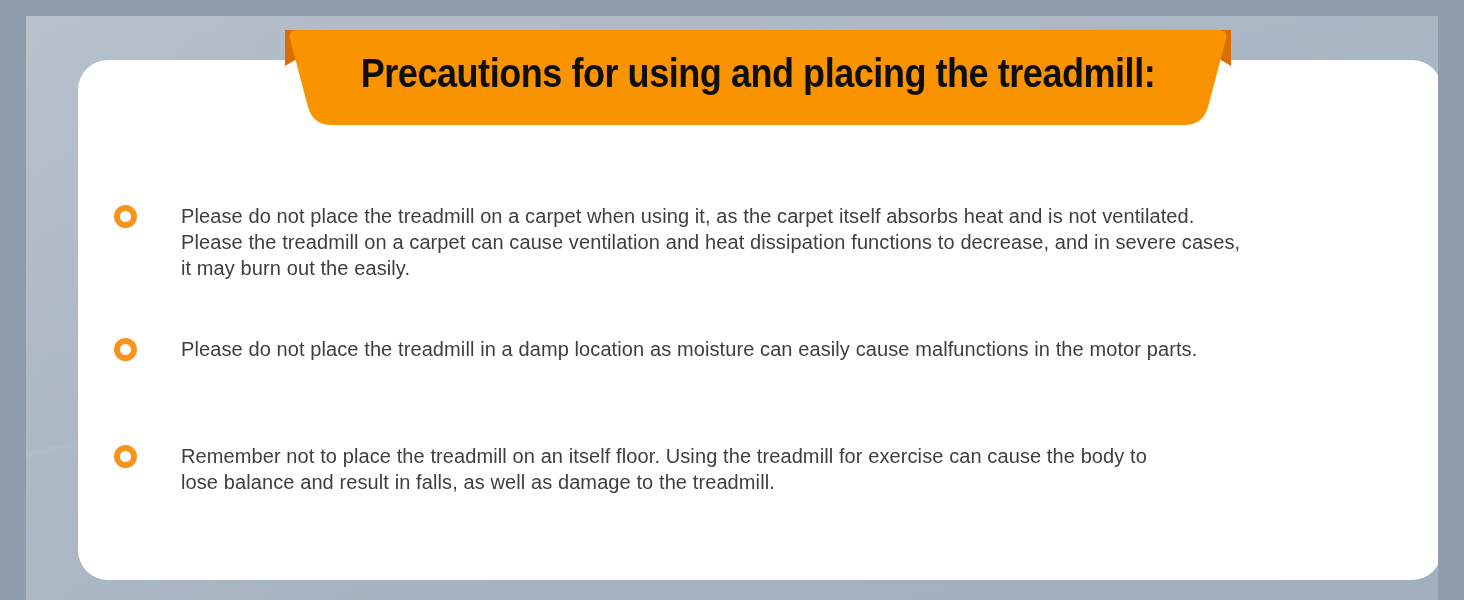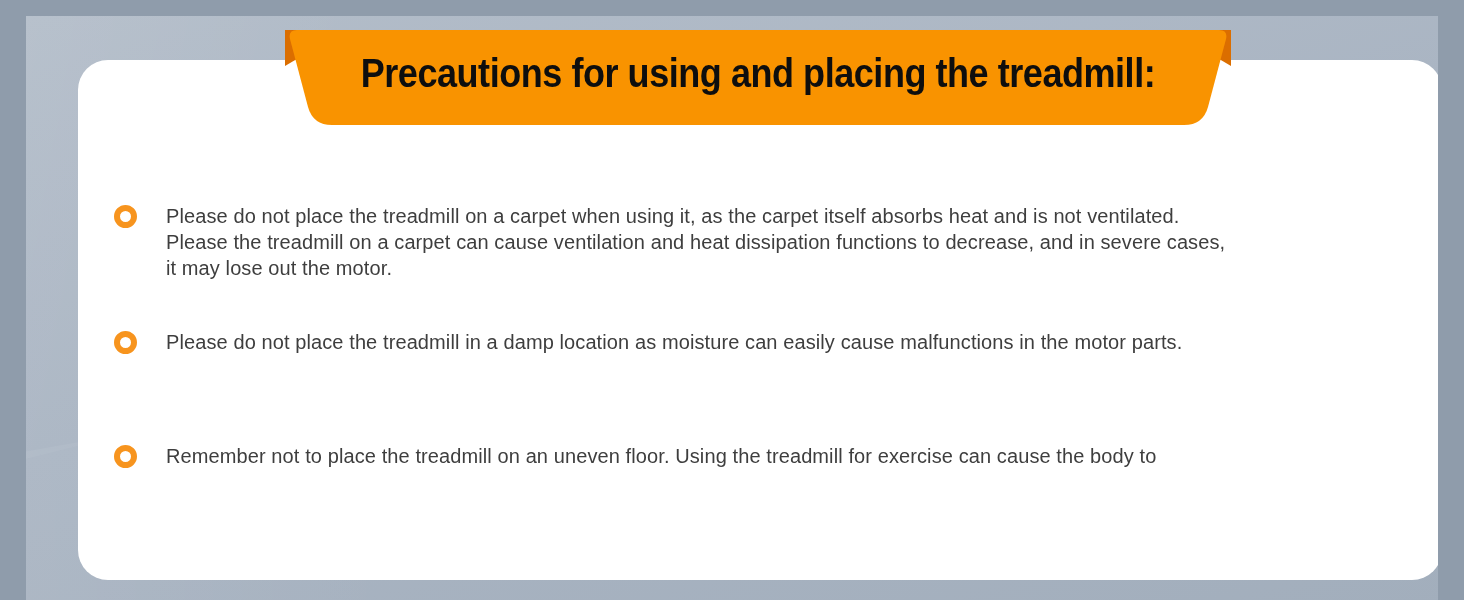--- a/index.html
+++ b/index.html
@@ -58,23 +58,24 @@
     color:var(--title-text);
     white-space:nowrap;
     transform:scaleX(0.9);
     transform-origin:50% 50%;
   }
   .bullet-row{
     position:absolute;
     left:88px;
     display:flex;
     align-items:flex-start;
+    gap:15px;
   }
   .row-1{top:187px;}
-  .row-2{top:313px;text-align:right;}
+  .row-2{top:320px;text-align:right;}
   .row-3{top:427px;}
   .ring{
     flex:0 0 auto;
     box-sizing:border-box;
     width:23px;height:23px;
     margin-top:2px;
     border:6px solid var(--bullet-ring);
     border-radius:50%;
   }
   .bullet-text{
@@ -103,31 +104,32 @@
       <path class="ribbon-main" d="M15 0 L937 0 Q946 0 944 9 L926 77 Q921 95 902 95 L50 95 Q31 95 26 77 L8 9 Q6 0 15 0 Z"></path>
     </svg>
     <div class="banner-title">Precautions for using and placing the treadmill:</div>
   </div>
 
   <div class="bullet-row row-1">
     <span class="ring"></span>
     <div class="bullet-text">
       <span class="line">Please do not place the treadmill on a carpet when using it, as the carpet itself absorbs heat and is not ventilated.</span>
       <span class="line">Please the treadmill on a carpet can cause ventilation and heat dissipation functions to decrease, and in severe cases,</span>
-      <span class="line">it may lose out the motor.</span>
+      <span class="line">it may burn out the easily.</span>
     </div>
   </div>
 
   <div class="bullet-row row-2">
     <span class="ring"></span>
     <div class="bullet-text">
       <span class="line">Please do not place the treadmill in a damp location as moisture can easily cause malfunctions in the motor parts.</span>
     </div>
   </div>
 
   <div class="bullet-row row-3">
     <span class="ring"></span>
     <div class="bullet-text">
-      <span class="line">Remember not to place the treadmill on an uneven floor. Using the treadmill for exercise can cause the body to</span>
+      <span class="line">Remember not to place the treadmill on an itself floor. Using the treadmill for exercise can cause the body to</span>
+      <span class="line">lose balance and result in falls, as well as damage to the treadmill.</span>
     </div>
   </div>
 
 </div>
 
 </body></html>

